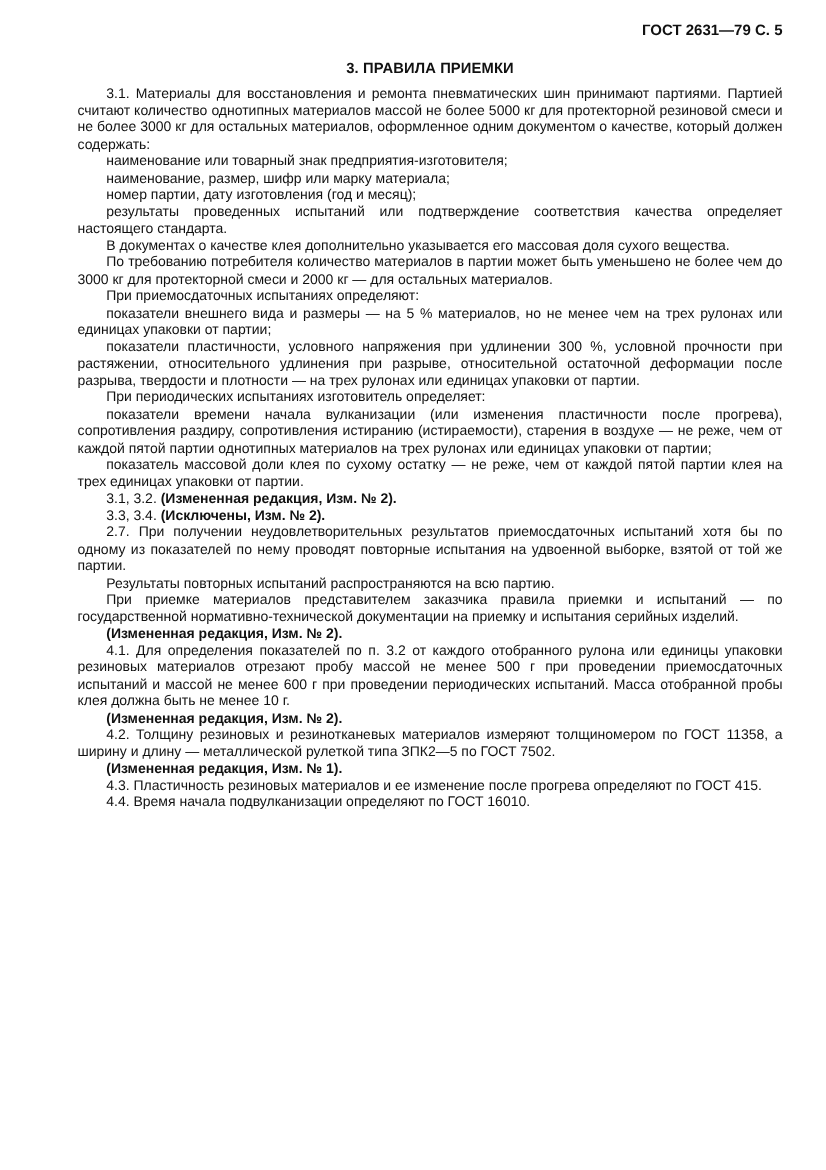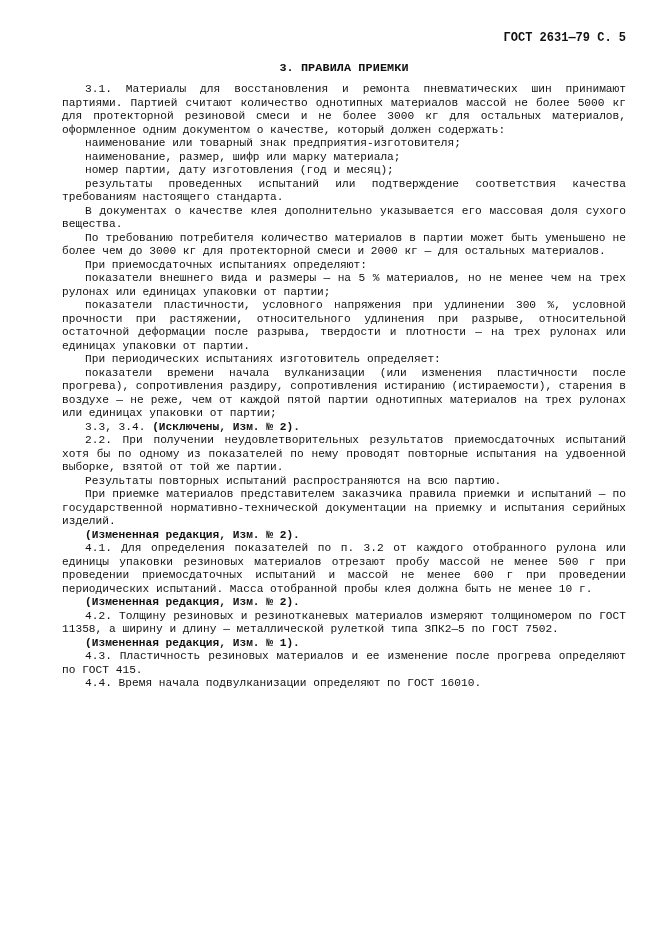--- a/index.html
+++ b/index.html
@@ -1,19 +1,19 @@
 <!DOCTYPE html>
 <html><head>
 <meta charset="utf-8">
 <style>
   html, body { margin: 0; padding: 0; background: #ffffff; }
   body { width: 661px; height: 936px; position: relative; overflow: hidden; }
   .page {
-    position: absolute; left: 62px; top: 30px; width: 564px;
-    font-family: Liberation Mono, monospace;
+    position: absolute; left: 62px; top: 16px; width: 564px;
+    font-family: Liberation Sans, sans-serif;
     font-size: 11.2px; line-height: 13.5px; color: #111;
   }
   .running-head {
     text-align: right; font-weight: bold; font-size: 12px;
     margin: 2px 0 16px 0;
   }
   h2 {
     text-align: center; font-weight: bold; font-size: 11.8px;
     margin: 16px 0 8px 0; letter-spacing: 0.1px;
   }
@@ -27,30 +27,32 @@
 
 <div class="page">
   <div class="running-head">ГОСТ 2631—79 С. 5</div>
 
   <h2>3. ПРАВИЛА ПРИЕМКИ</h2>
   <div>
     <p>3.1. Материалы для восстановления и ремонта пневматических шин принимают партиями. Партией считают количество однотипных материалов массой не более 5000 кг для протекторной резиновой смеси и не более 3000 кг для остальных материалов, оформленное одним документом о качестве, который должен содержать:</p>
     <p class="item">наименование или товарный знак предприятия-изготовителя;</p>
     <p class="item">наименование, размер, шифр или марку материала;</p>
     <p class="item">номер партии, дату изготовления (год и месяц);</p>
-    <p class="item">результаты проведенных испытаний или подтверждение соответствия качества требованиям настоящего стандарта.</p>
+    <p class="item">результаты проведенных испытаний или подтверждение соответствия качества определяет настоящего стандарта.</p>
     <p>В документах о качестве клея дополнительно указывается его массовая доля сухого вещества.</p>
     <p>По требованию потребителя количество материалов в партии может быть уменьшено не более чем до 3000 кг для протекторной смеси и 2000 кг — для остальных материалов.</p>
     <p>При приемосдаточных испытаниях определяют:</p>
     <p class="item">показатели внешнего вида и размеры — на 5 % материалов, но не менее чем на трех рулонах или единицах упаковки от партии;</p>
     <p class="item">показатели пластичности, условного напряжения при удлинении 300 %, условной прочности при растяжении, относительного удлинения при разрыве, относительной остаточной деформации после разрыва, твердости и плотности — на трех рулонах или единицах упаковки от партии.</p>
     <p>При периодических испытаниях изготовитель определяет:</p>
     <p class="item">показатели времени начала вулканизации (или изменения пластичности после прогрева), сопротивления раздиру, сопротивления истиранию (истираемости), старения в воздухе — не реже, чем от каждой пятой партии однотипных материалов на трех рулонах или единицах упаковки от партии;</p>
+    <p class="item">показатель массовой доли клея по сухому остатку — не реже, чем от каждой пятой партии клея на трех единицах упаковки от партии.</p>
+    <p><span>3.1, 3.2. </span><span class="b">(Измененная редакция, Изм. № 2).</span></p>
     <p><span>3.3, 3.4. </span><span class="b">(Исключены, Изм. № 2).</span></p>
-    <p>2.2. При получении неудовлетворительных результатов приемосдаточных испытаний хотя бы по одному из показателей по нему проводят повторные испытания на удвоенной выборке, взятой от той же партии.</p>
+    <p>2.7. При получении неудовлетворительных результатов приемосдаточных испытаний хотя бы по одному из показателей по нему проводят повторные испытания на удвоенной выборке, взятой от той же партии.</p>
     <p>Результаты повторных испытаний распространяются на всю партию.</p>
     <p>При приемке материалов представителем заказчика правила приемки и испытаний — по государственной нормативно-технической документации на приемку и испытания серийных изделий.</p>
     <p class="b">(Измененная редакция, Изм. № 2).</p>
   </div>
 
   <div>
     <p>4.1. Для определения показателей по п. 3.2 от каждого отобранного рулона или единицы упаковки резиновых материалов отрезают пробу массой не менее 500 г при проведении приемосдаточных испытаний и массой не менее 600 г при проведении периодических испытаний. Масса отобранной пробы клея должна быть не менее 10 г.</p>
     <p class="b">(Измененная редакция, Изм. № 2).</p>
     <p>4.2. Толщину резиновых и резинотканевых материалов измеряют толщиномером по ГОСТ 11358, а ширину и длину — металлической рулеткой типа ЗПК2—5 по ГОСТ 7502.</p>
     <p class="b">(Измененная редакция, Изм. № 1).</p>

